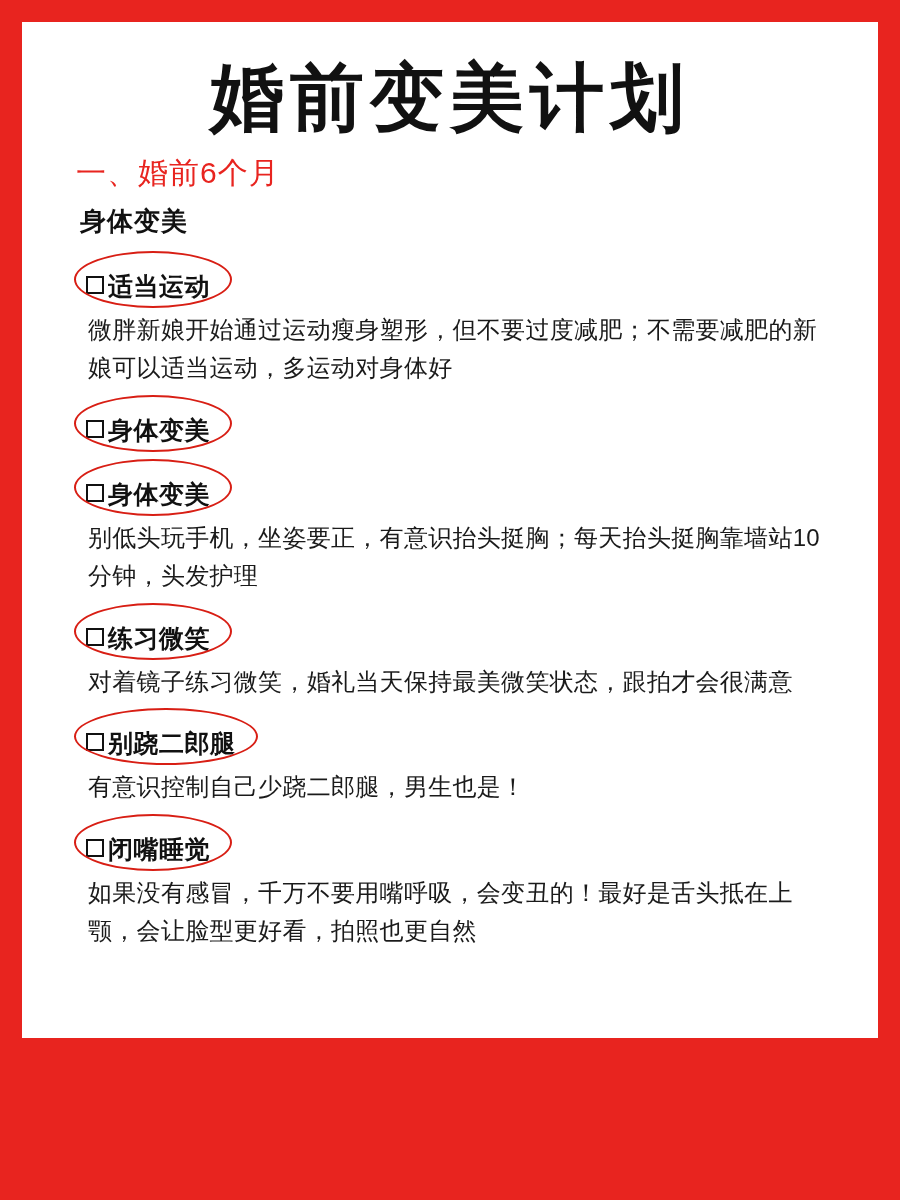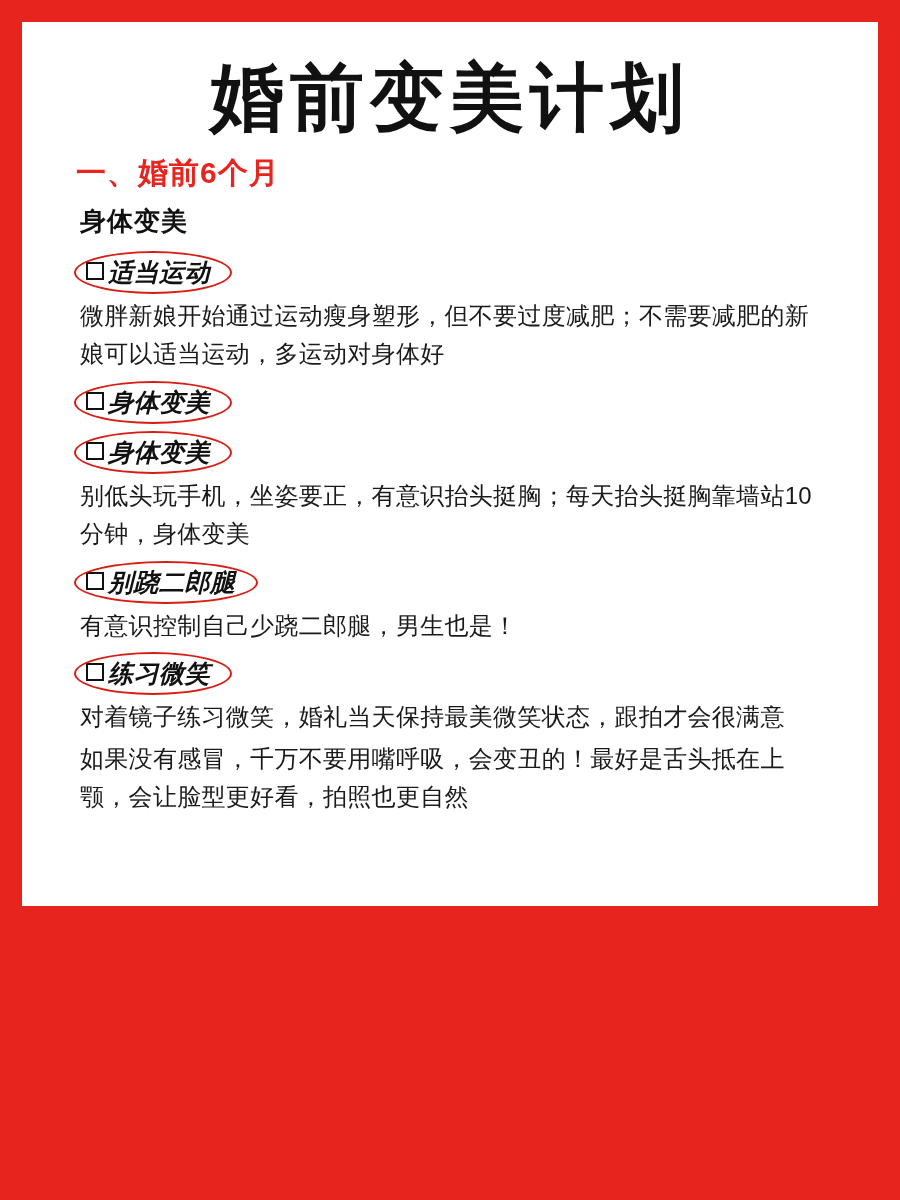--- a/index.html
+++ b/index.html
@@ -11,60 +11,59 @@
     height: 1200px;
     background: #e8241f;
     font-family: "Liberation Sans", "DejaVu Sans", sans-serif;
     overflow: hidden;
   }
   .page {
     position: absolute;
     left: 22px;
     top: 22px;
     width: 856px;
-    height: 884px;
+    height: 1016px;
     background: #ffffff;
     box-sizing: border-box;
     padding: 26px 46px 10px 46px;
     overflow: hidden;
   }
   .title {
     font-family: "DejaVu Serif", "Liberation Serif", serif;
     font-weight: bold;
     font-size: 74px;
     line-height: 1.12;
     letter-spacing: 6px;
     color: #111111;
     text-align: center;
     margin: 8px 0 14px 0;
     white-space: nowrap;
   }
   .section-head {
     color: #e8241f;
     font-size: 30px;
-    font-weight: bold;
+    font-weight: normal;
     letter-spacing: 1px;
     margin: 6px 0 10px 8px;
   }
   .sub-head {
     color: #111111;
     font-size: 26px;
     font-weight: bold;
     letter-spacing: 1px;
     margin: 0 0 8px 12px;
   }
   .item {
     margin: 0 0 2px 0;
   }
   .item-head {
     position: relative;
     display: inline-block;
     margin: 6px 8px 2px 14px;
-    padding: 3px 22px 4px 4px;
-    font-style: italic;
+    padding: 17px 22px 4px 4px;
   }
   .item-head .ellipse {
     position: absolute;
     left: -8px;
     top: -2px;
     right: 0;
     bottom: -1px;
     border: 2.6px solid #d81e14;
     border-radius: 50%;
     pointer-events: none;
@@ -81,21 +80,21 @@
   .item-label {
     font-size: 25px;
     font-weight: bold;
     color: #111111;
     letter-spacing: 0.5px;
   }
   .item-body {
     font-size: 24px;
     color: #1a1a1a;
     line-height: 1.58;
-    margin: 2px 0 4px 12px;
+    margin: 2px 0 4px 20px;
     letter-spacing: 0.3px;
   }
 </style>
 </head>
 <body>
 
 <div class="page">
 
   <div class="title">婚前变美计划</div>
 
@@ -118,36 +117,40 @@
   </div>
 
   <div class="item">
     <div class="item-head">
       <span class="ellipse"></span>
       <span class="checkbox"></span><span class="item-label">身体变美</span>
     </div>
   </div>
 
   <div class="item">
-    <div class="item-body">别低头玩手机，坐姿要正，有意识抬头挺胸；每天抬头挺胸靠墙站10分钟，身体变美</div>
+    <div class="item-body">别低头玩手机，坐姿要正，有意识抬头挺胸；每天抬头挺胸靠墙站10分钟，头发护理</div>
+  </div>
+
+  <div class="item">
+    <div class="item-head">
+      <span class="ellipse"></span>
+      <span class="checkbox"></span><span class="item-label">练习微笑</span>
+    </div>
+    <div class="item-body">对着镜子练习微笑，婚礼当天保持最美微笑状态，跟拍才会很满意</div>
   </div>
 
   <div class="item">
     <div class="item-head">
       <span class="ellipse"></span>
       <span class="checkbox"></span><span class="item-label">别跷二郎腿</span>
     </div>
     <div class="item-body">有意识控制自己少跷二郎腿，男生也是！</div>
   </div>
 
   <div class="item">
     <div class="item-head">
       <span class="ellipse"></span>
-      <span class="checkbox"></span><span class="item-label">练习微笑</span>
+      <span class="checkbox"></span><span class="item-label">闭嘴睡觉</span>
     </div>
-    <div class="item-body">对着镜子练习微笑，婚礼当天保持最美微笑状态，跟拍才会很满意</div>
-  </div>
-
-  <div class="item">
     <div class="item-body">如果没有感冒，千万不要用嘴呼吸，会变丑的！最好是舌头抵在上颚，会让脸型更好看，拍照也更自然</div>
   </div>
 
 </div>
 
 </body></html>

